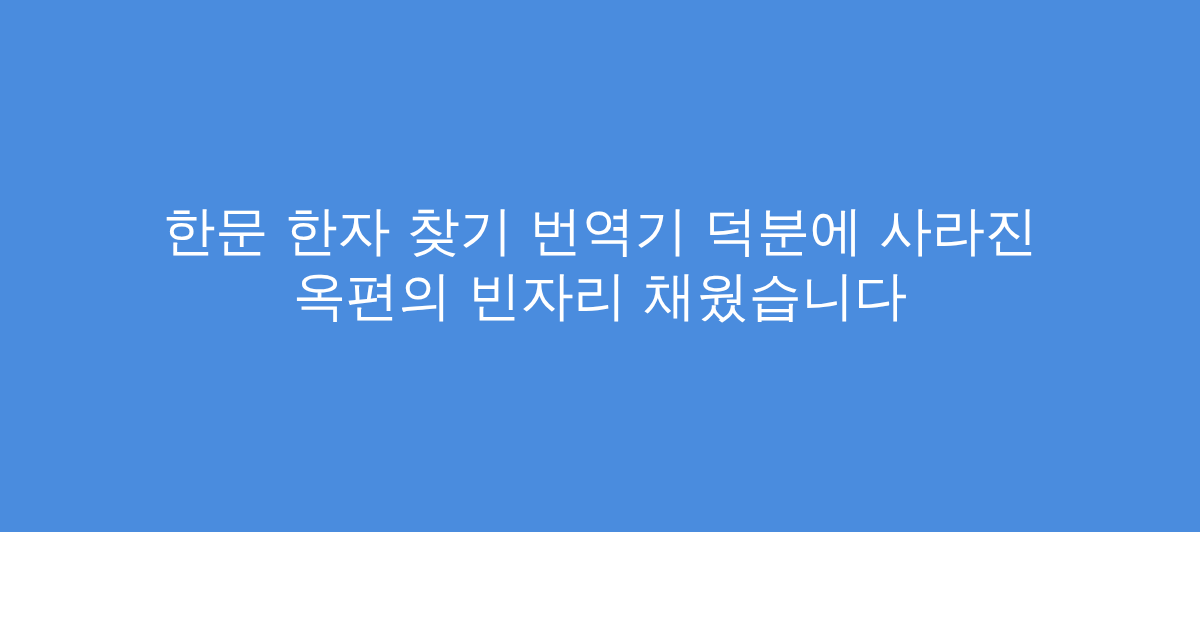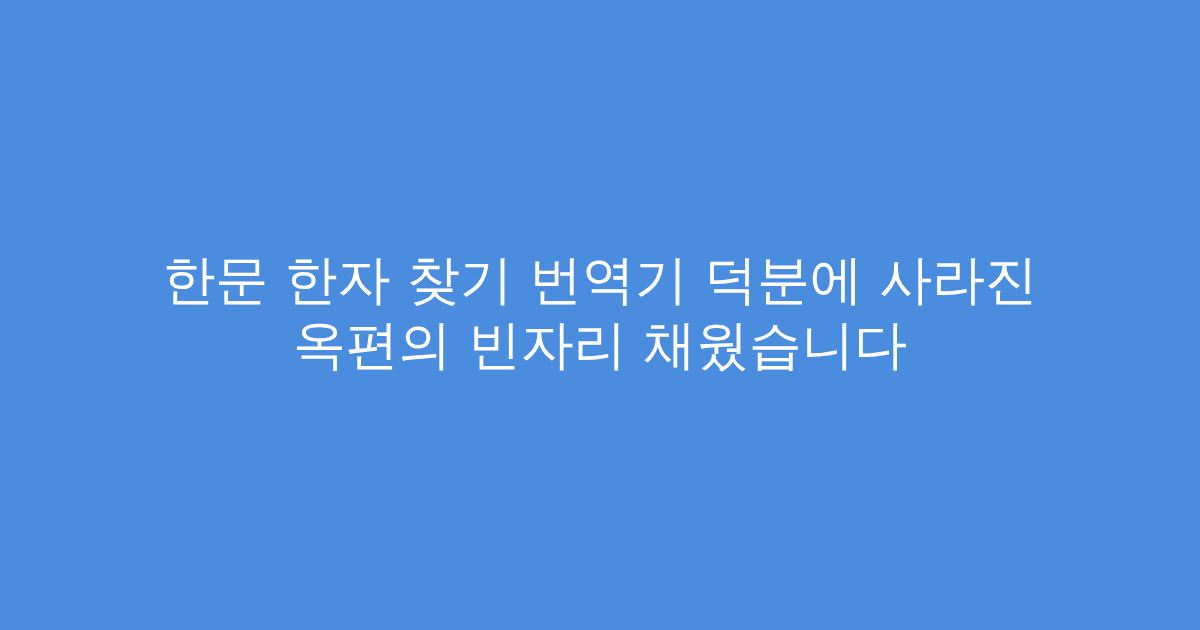--- a/index.html
+++ b/index.html
@@ -12,21 +12,21 @@
     width: 1200px;
     height: 630px;
     overflow: hidden;
     font-family: "DejaVu Sans", "Liberation Sans", sans-serif;
   }
 
   .og-card {
     position: relative;
     box-sizing: border-box;
     width: 1200px;
-    height: 630px;
+    height: 532px;
     background-color: #4A8CDE;
     display: flex;
     flex-direction: column;
     align-items: center;
     justify-content: center;
     overflow: hidden;
   }
 
   .headline-wrap {
     

